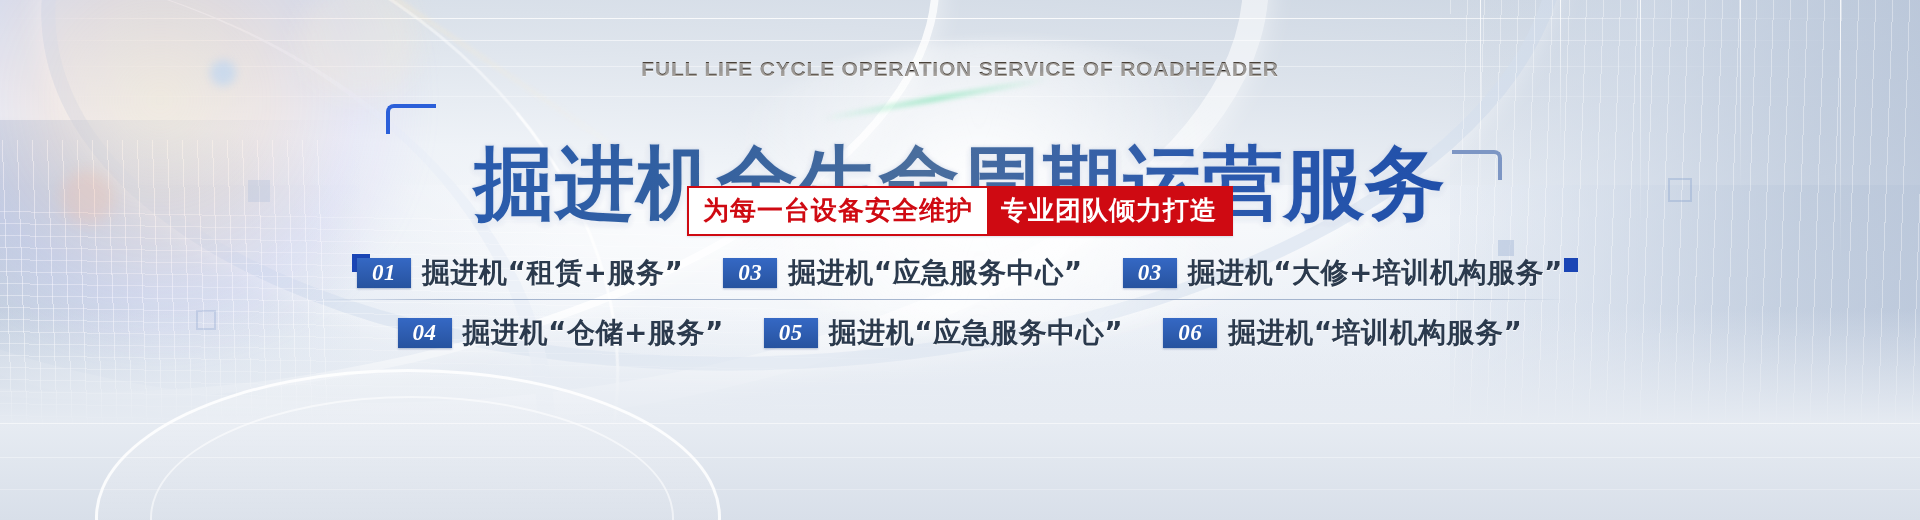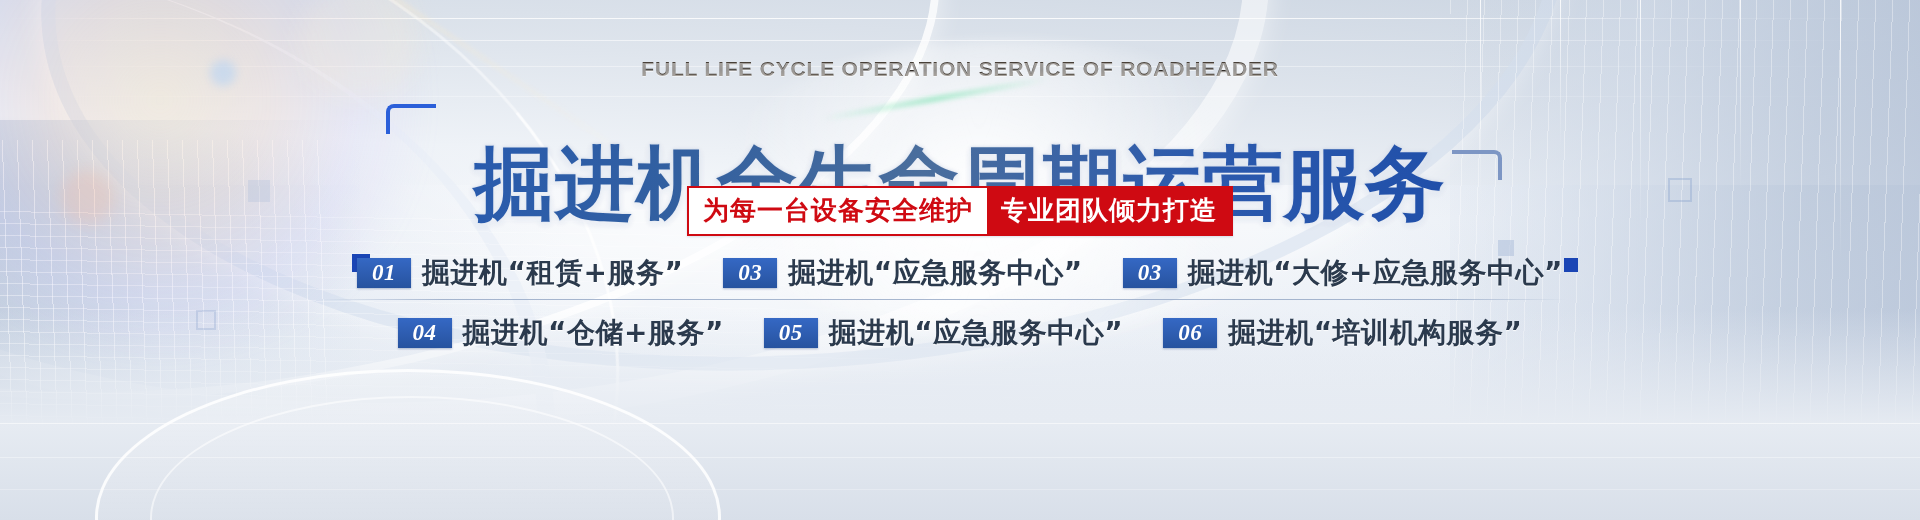--- a/index.html
+++ b/index.html
@@ -271,21 +271,21 @@
         <div class="svc-item">
           <span class="svc-num">01</span>
           <span class="svc-label">掘进机“租赁+服务”</span>
         </div>
         <div class="svc-item">
           <span class="svc-num">03</span>
           <span class="svc-label">掘进机“应急服务中心”</span>
         </div>
         <div class="svc-item">
           <span class="svc-num">03</span>
-          <span class="svc-label">掘进机“大修+应急服务中心”</span>
+          <span class="svc-label">掘进机“大修+培训机构服务”</span>
         </div>
       </div>
 
       <div class="svc-row r2">
         <div class="svc-item">
           <span class="svc-num">04</span>
           <span class="svc-label">掘进机“仓储+服务”</span>
         </div>
         <div class="svc-item">
           <span class="svc-num">05</span>

